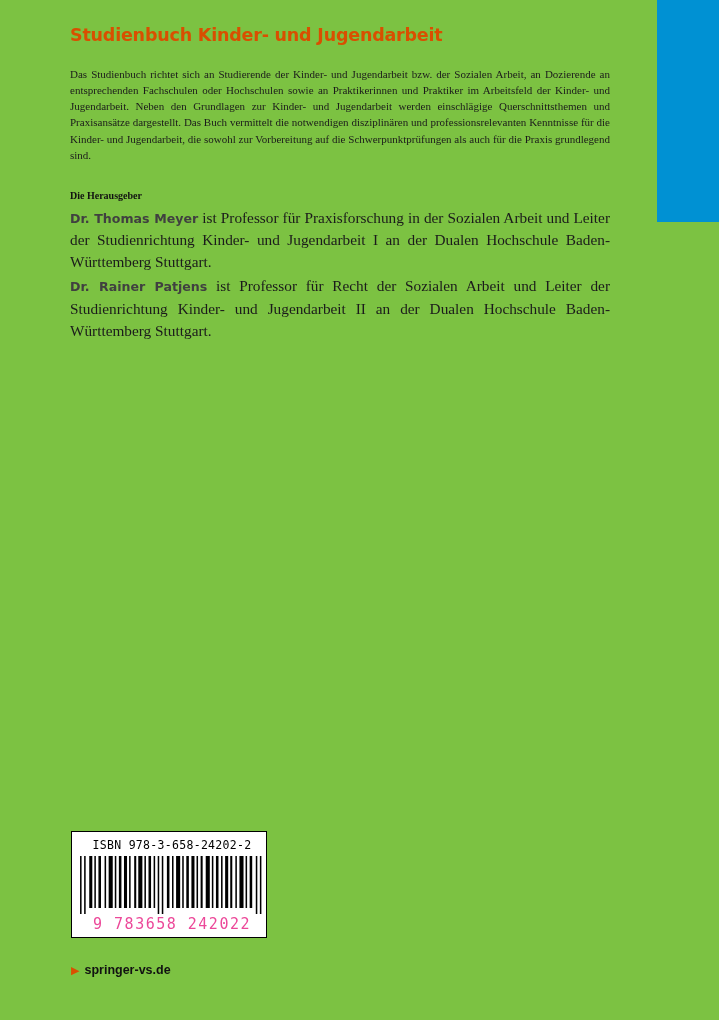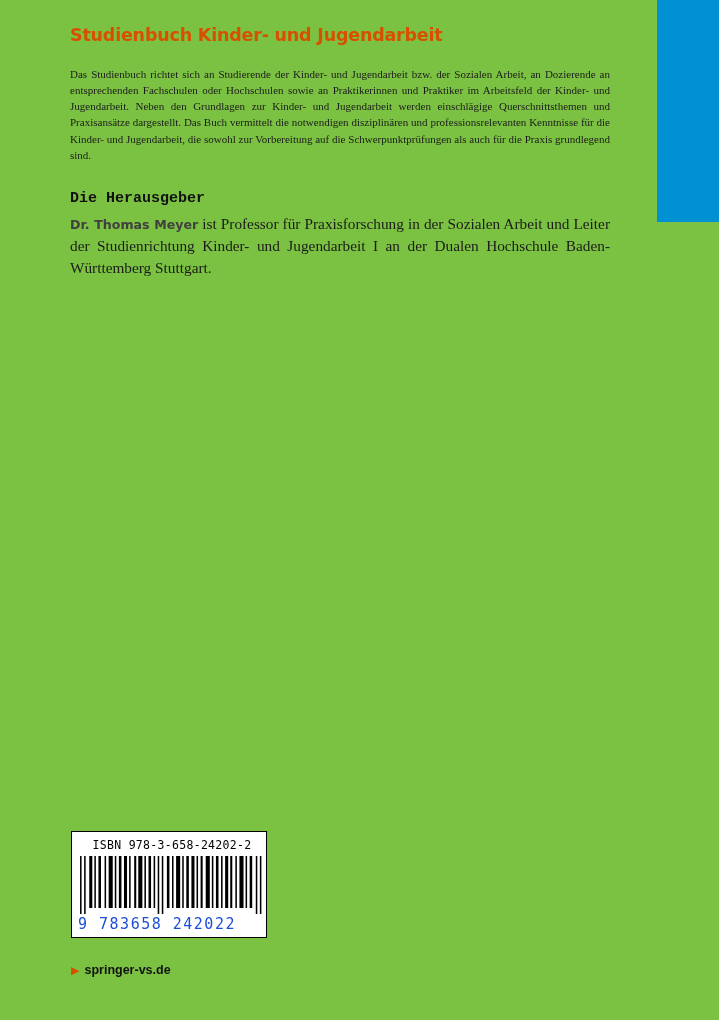--- a/index.html
+++ b/index.html
@@ -44,23 +44,23 @@
   .blurb {
     font-size: 11px;
     line-height: 1.47;
     color: #1b1b1b;
     text-align: justify;
     text-justify: inter-word;
     margin: 0;
     hyphens: manual;
   }
   .editors-heading {
-    font-family: Liberation Mono, monospace;
-    font-weight: bold;
-    font-size: 15px;
+    font-family: Liberation Serif, serif;
+    font-weight: bold;
+    font-size: 10px;
     color: #111;
     margin: 27px 0 6px 0;
   }
   .editor-para {
     font-size: 15.3px;
     line-height: 1.45;
     color: #1b1b1b;
     text-align: justify;
     margin: 0 0 2px 0;
   }
@@ -89,23 +89,23 @@
     margin-bottom: 4px;
   }
   .bars {
     height: 58px;
     width: 100%;
     display: block;
   }
   .ean-digits {
     font-family: "DejaVu Sans Mono", monospace;
     font-size: 15px;
-    color: #1d4ed8;
+    color: #ec4899;
     letter-spacing: 1.5px;
-    text-align: left;
+    text-align: center;
     margin-top: 1px;
   }
   .imprint {
     position: absolute;
     left: 71px;
     bottom: 43px;
     display: flex;
     align-items: center;
     gap: 5px;
   }
@@ -132,20 +132,23 @@
     <h1 class="title">Studienbuch Kinder- und Jugendarbeit</h1>
 
     <p class="blurb">Das Studienbuch richtet sich an Studierende der Kinder- und Jugendarbeit bzw. der Sozialen Arbeit, an Dozierende an entsprechenden Fachschulen oder Hochschulen sowie an Praktikerinnen und Praktiker im Arbeitsfeld der Kinder- und Jugendarbeit. Neben den Grundlagen zur Kinder- und Jugendarbeit werden einschlägige Querschnittsthemen und Praxisansätze dargestellt. Das Buch vermittelt die notwendigen disziplinären und professionsrelevanten Kenntnisse für die Kinder- und Jugendarbeit, die sowohl zur Vorbereitung auf die Schwerpunktprüfungen als auch für die Praxis grundlegend sind.</p>
 
     <div class="editors-heading">Die Herausgeber</div>
 
     <p class="editor-para">
       <span class="editor-name">Dr. Thomas Meyer</span><span> ist Professor für Praxisforschung in der Sozialen Arbeit und Leiter der Studienrichtung Kinder- und Jugendarbeit I an der Dualen Hochschule Baden-Württemberg Stuttgart.</span>
     </p>
 
+    <p class="editor-para">
+      <span class="editor-name">Dr. Rainer Patjens</span><span> ist Professor für Recht der Sozialen Arbeit und Leiter der Studienrichtung Kinder- und Jugendarbeit II an der Dualen Hochschule Baden-Württemberg Stuttgart.</span>
+    </p>
   </div>
 
   <div class="barcode-box">
     <div class="isbn-text">ISBN 978-3-658-24202-2</div>
     <svg class="bars" viewBox="0 0 184 58" preserveAspectRatio="none">
       <g fill="#000">
         <rect x="2" y="0" width="1.5" height="58"></rect>
         <rect x="6" y="0" width="1.5" height="58"></rect>
         <rect x="11" y="0" width="3" height="52"></rect>
         <rect x="16" y="0" width="1.5" height="52"></rect>

